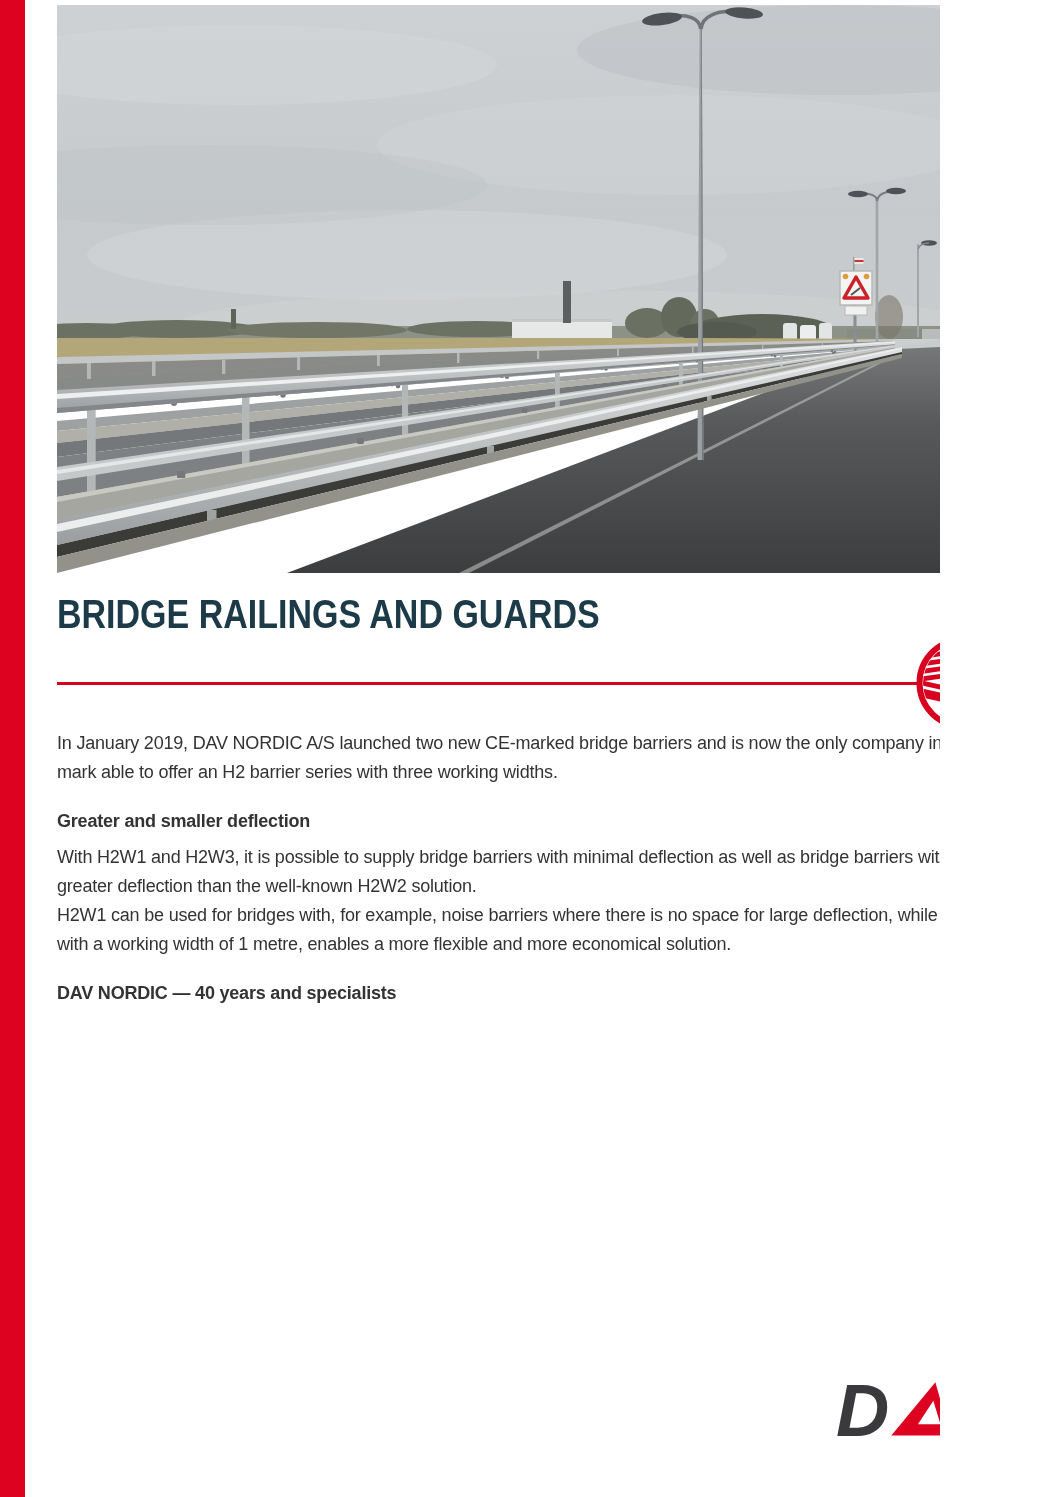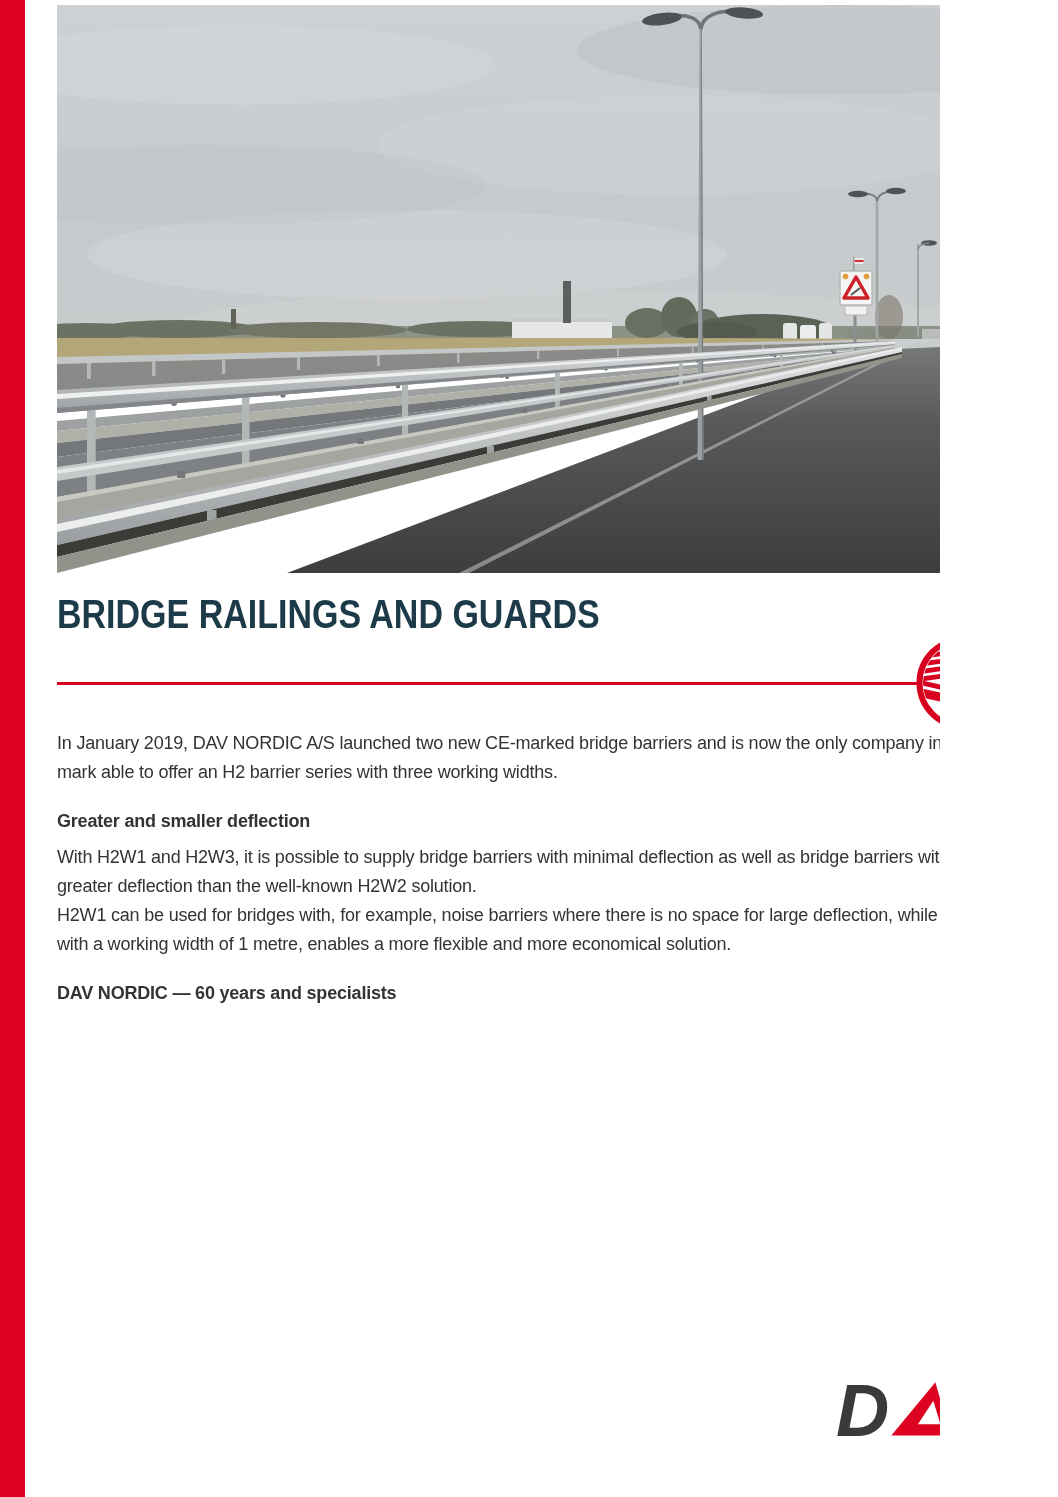--- a/index.html
+++ b/index.html
@@ -263,21 +263,21 @@
     <p>In January 2019, DAV NORDIC A/S launched two new CE-marked bridge barriers and is now the only company in Den-
 mark able to offer an H2 barrier series with three working widths.</p>
     <div>
       <p class="bold">Greater and smaller deflection</p>
     </div>
     <p>With H2W1 and H2W3, it is possible to supply bridge barriers with minimal deflection as well as bridge barriers with a
 greater deflection than the well-known H2W2 solution.
 H2W1 can be used for bridges with, for example, noise barriers where there is no space for large deflection, while H2W3,
 with a working width of 1 metre, enables a more flexible and more economical solution.</p>
     <div>
-      <p class="bold">DAV NORDIC — 60 years and specialists</p>
+      <p class="bold">DAV NORDIC — 40 years and specialists</p>
     </div>
   </div>
 
   <div class="dav-logo">
     <svg width="168" height="58" viewBox="0 0 164 56">
       <text x="0" y="53" font-family="Liberation Sans, sans-serif" font-size="72" font-weight="bold" font-style="italic" fill="#3a3a3c">D</text>
       <g>
         <desc>A</desc>
         <polygon points="54,53 97,1 112,53" fill="#dd0320"></polygon>
         <polygon points="80,42 95,19 102,42" fill="#ffffff"></polygon>

